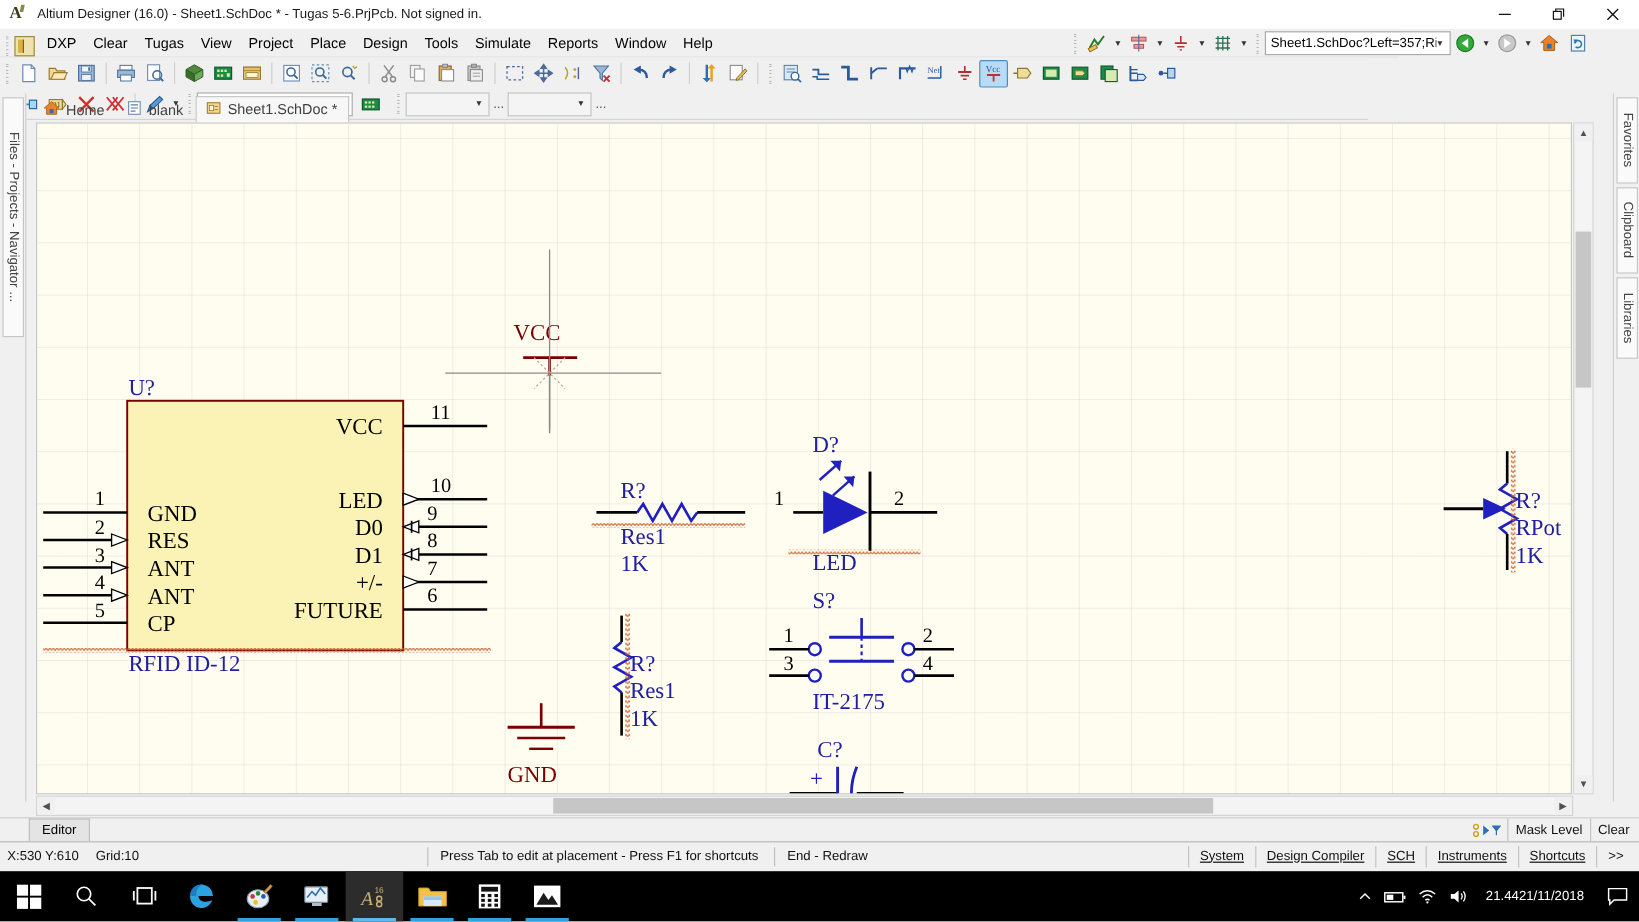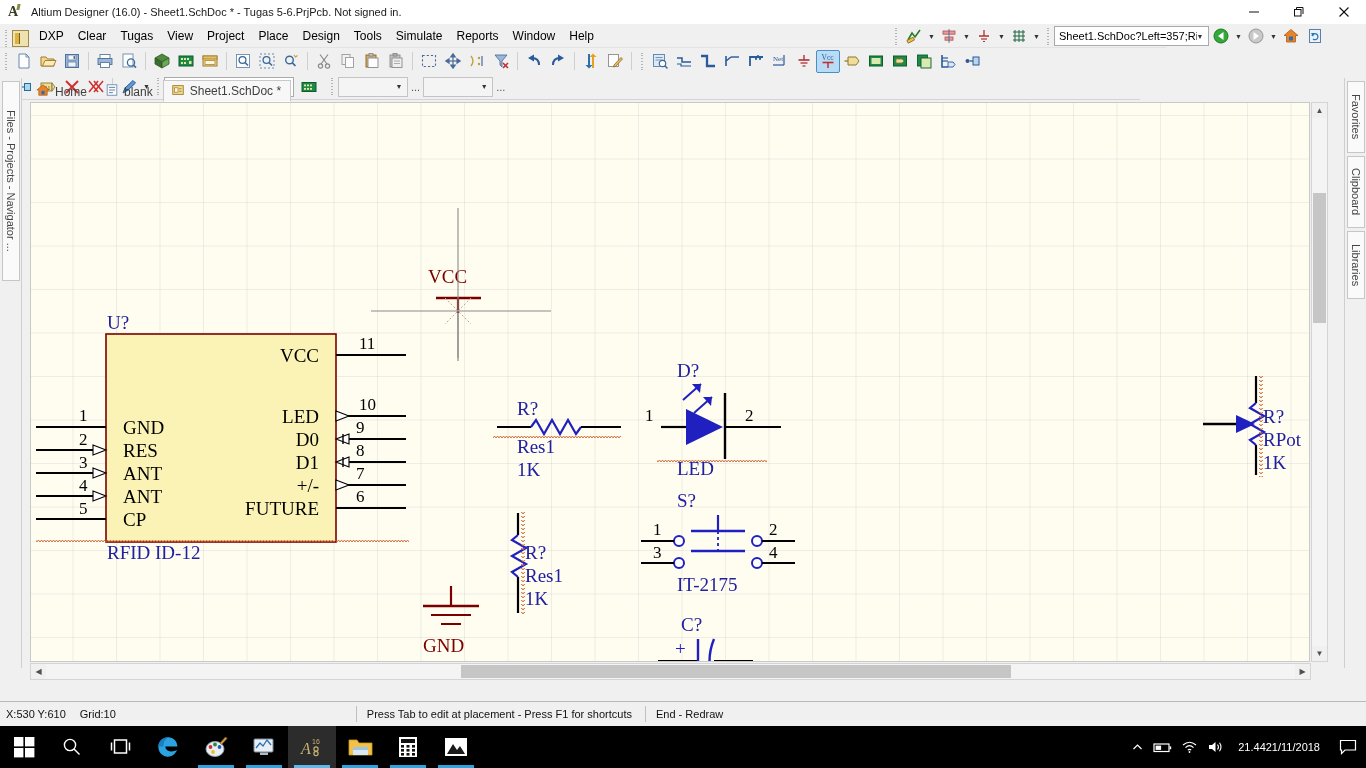--- a/index.html
+++ b/index.html
@@ -933,28 +933,63 @@
     <div class="sb-thumb" style="left:1px; top:90px; width:13px; height:130px;"></div>
     <div class="sb-btn" style="left:0; bottom:0; width:15px; height:15px;">▼</div>
   </div>
 
   <div class="sb-h">
     <div class="sb-btn" style="left:0; top:0; width:15px; height:15px;">◀</div>
     <div class="sb-thumb" style="left:430px; top:1px; width:550px; height:13px;"></div>
     <div class="sb-btn" style="right:0; top:0; width:15px; height:15px;">▶</div>
   </div>
 
+  <div class="editorbar">
+    <div class="editor-tab">
+      <span>Editor</span>
+    </div>
+    <div class="masklevel">
+      <div style="display:flex; align-items:center; padding:0 4px;">
+        <svg width="26" height="14" viewBox="0 0 26 14">
+          <circle cx="4" cy="4" r="2" fill="none" stroke="#c8a020" stroke-width="1.2"></circle>
+          <circle cx="4" cy="10" r="2" fill="none" stroke="#c8a020" stroke-width="1.2"></circle>
+          <polygon points="10,3 10,11 15,7" fill="#2a6fb0"></polygon>
+          <polygon points="17,3 25,3 21.5,7.5 21.5,11 20.5,11 20.5,7.5" fill="#2a6fb0"></polygon>
+        </svg>
+      </div>
+      <div class="mask-btn">Mask Level</div>
+      <div class="mask-btn">Clear</div>
+    </div>
+  </div>
 
   <div class="statusbar">
     <div class="st-coords">X:530 Y:610</div>
     <div class="st-grid">Grid:10</div>
     <div class="st-sep" style="margin-left:240px;"></div>
     <div class="st-hint">Press Tab to edit at placement - Press F1 for shortcuts</div>
     <div class="st-sep" style="margin-left:13px;"></div>
     <div class="st-hint">End - Redraw</div>
+    <div class="st-right">
+      <div class="st-panel">
+          <u>System</u>
+        </div>
+      <div class="st-panel">
+          <u>Design Compiler</u>
+        </div>
+      <div class="st-panel">
+          <u>SCH</u>
+        </div>
+      <div class="st-panel">
+          <u>Instruments</u>
+        </div>
+      <div class="st-panel">
+          <u>Shortcuts</u>
+        </div>
+      <div class="st-panel">&gt;&gt;</div>
+    </div>
   </div>
 
   <div class="taskbar">
     <div class="tb-item">
       <svg width="21" height="21" viewBox="0 0 21 21">
         <rect x="0" y="0" width="9.4" height="9.4" fill="#fff"></rect>
         <rect x="11" y="0" width="9.4" height="9.4" fill="#fff"></rect>
         <rect x="0" y="11" width="9.4" height="9.4" fill="#fff"></rect>
         <rect x="11" y="11" width="9.4" height="9.4" fill="#fff"></rect>
       </svg>

